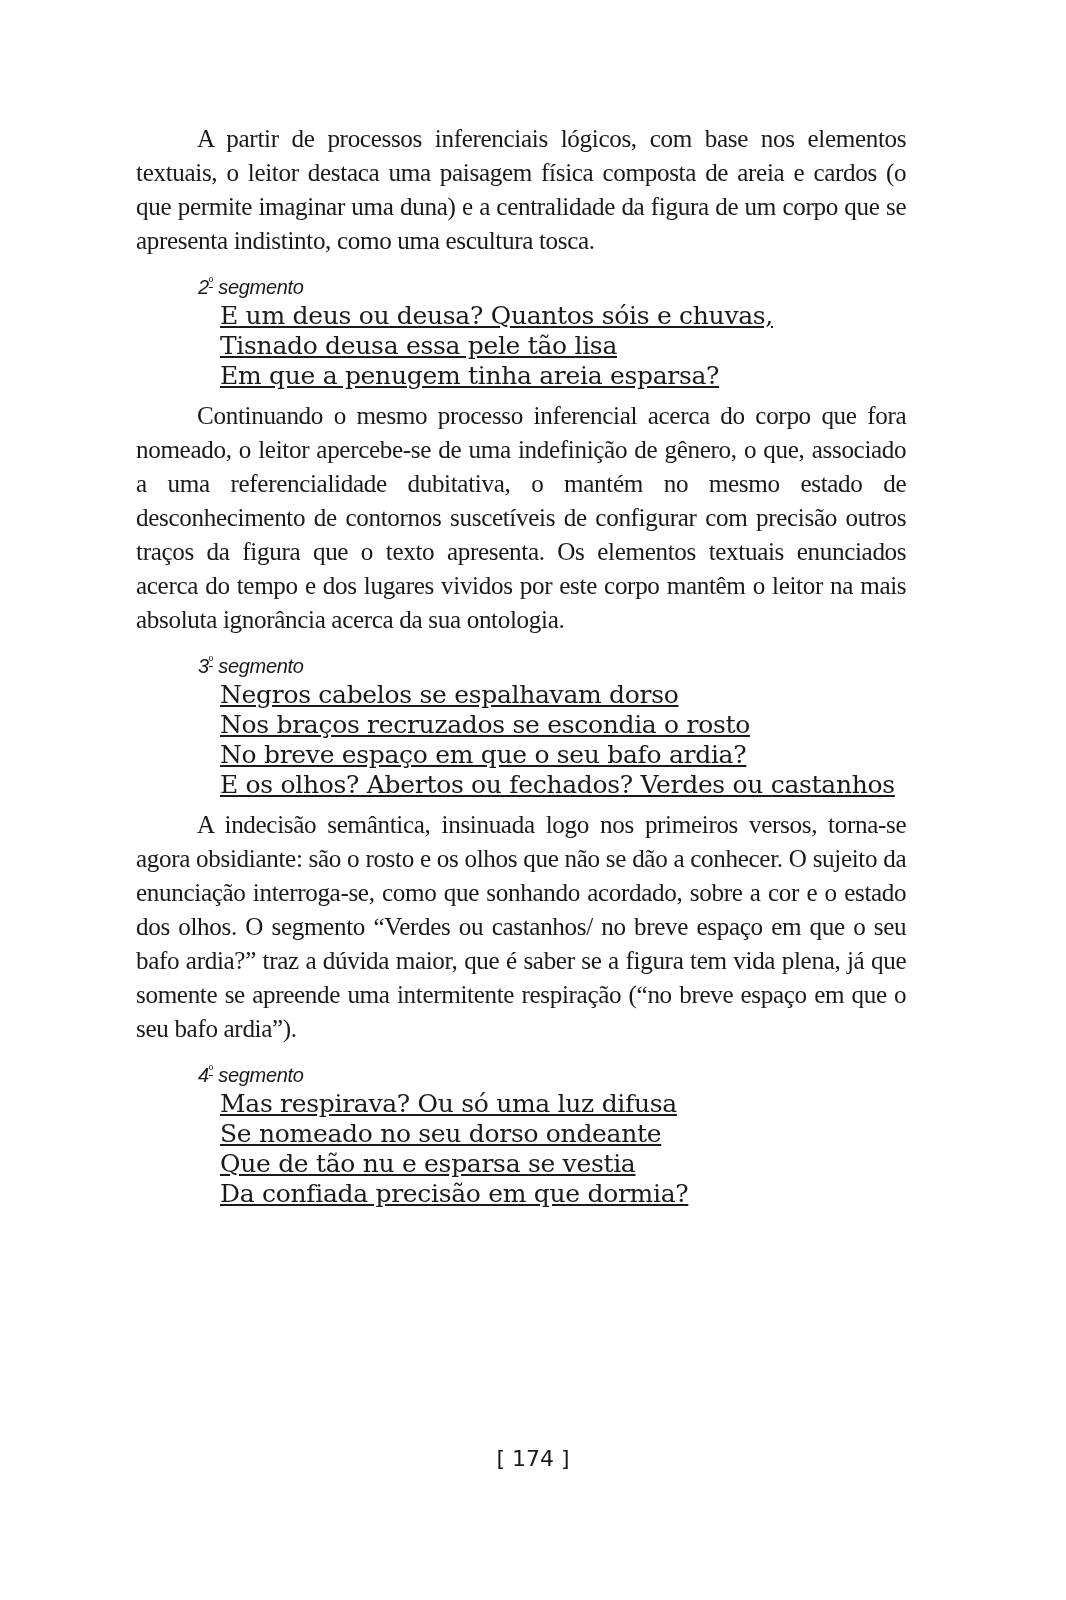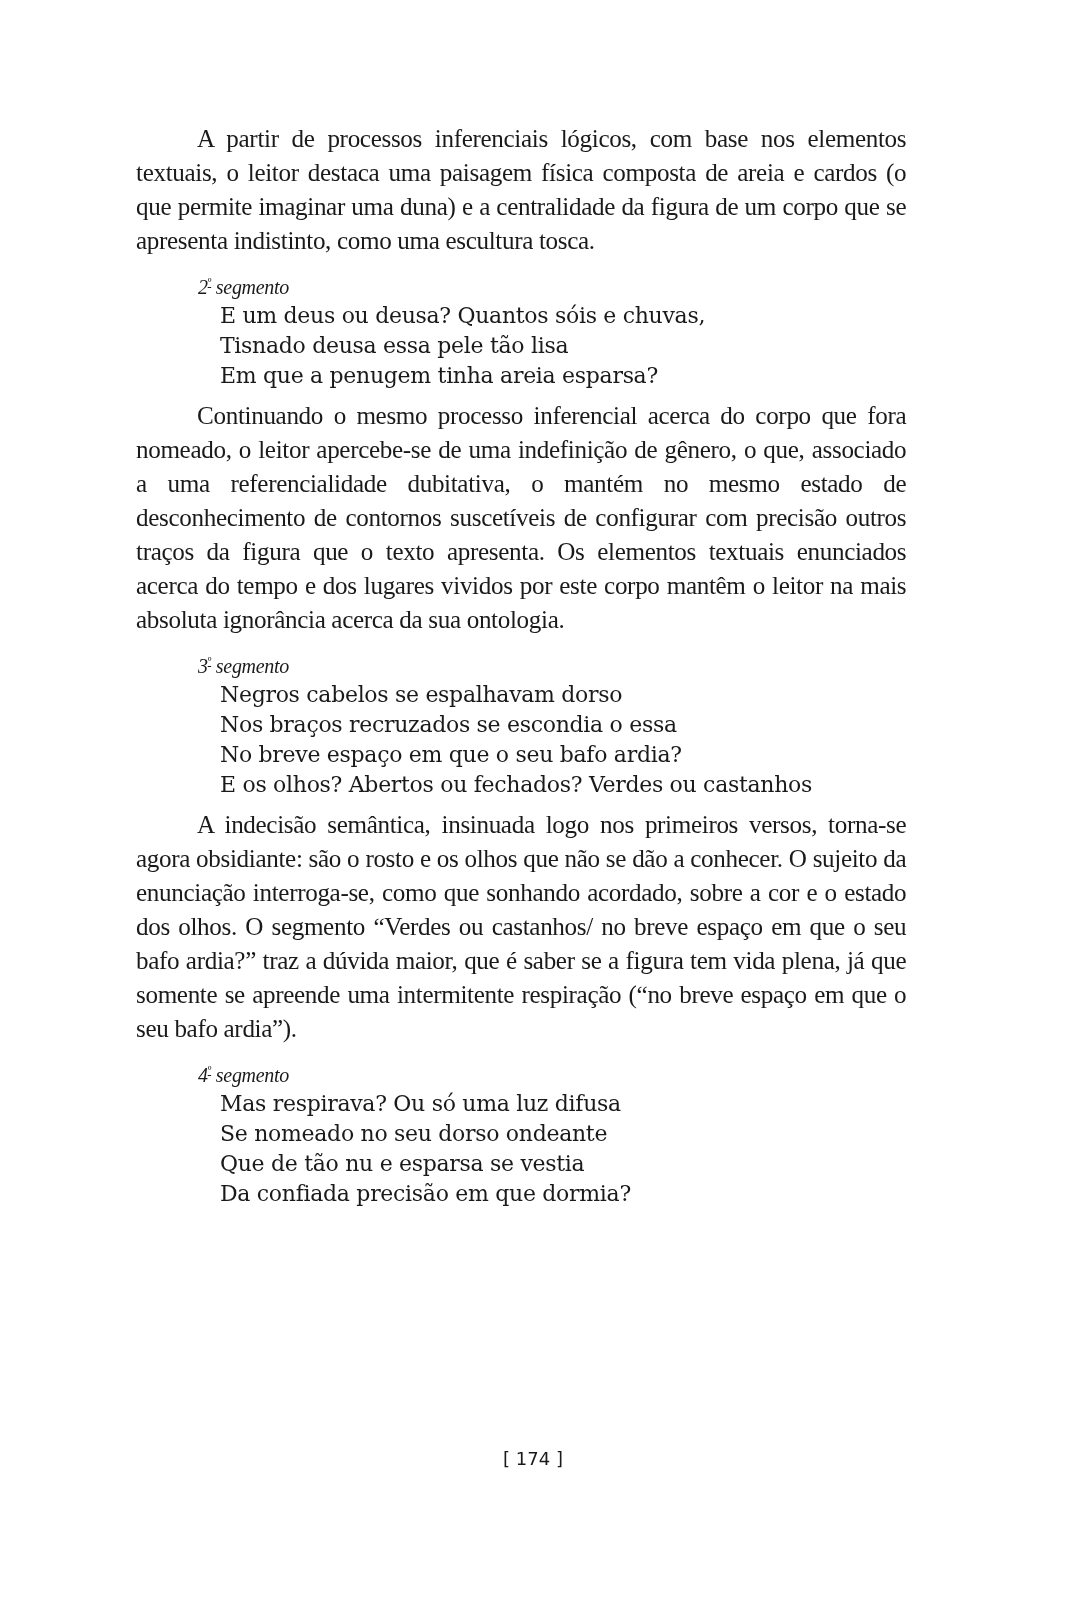--- a/index.html
+++ b/index.html
@@ -29,49 +29,50 @@
       margin: 0;
       letter-spacing: -0.35px;
       word-spacing: 0px;
       transform: scaleX(0.985);
       transform-origin: left top;
     }
     .segment {
       margin: 10px 0 8px 0;
     }
     .seg-title {
-      font-family: Liberation Serif, serif;
+      font-family: Liberation Sans, sans-serif;
       font-style: italic;
       font-size: 20px;
       line-height: 28px;
       margin-left: 62px;
       letter-spacing: -0.3px;
     }
     .seg-title sup {
       font-size: 12px;
       vertical-align: 8px;
       text-decoration: underline;
       font-style: normal;
     }
     .verse {
       font-family: "DejaVu Serif", "Liberation Serif", serif;
-      font-size: 22px;
+      font-size: 25px;
       line-height: 30px;
       margin-left: 84px;
       letter-spacing: -0.3px;
       white-space: nowrap;
+      text-decoration: underline;
     }
     .page-number {
       position: absolute;
       left: 0;
       width: 1066px;
       top: 1444px;
       text-align: center;
       font-family: "DejaVu Sans", "Liberation Sans", sans-serif;
-      font-size: 18px;
+      font-size: 22px;
       line-height: 30px;
       color: #1a1a1a;
     }
   </style>
 </head>
 <body>
 
 <div class="page">
 
   <p class="para">A partir de processos inferenciais lógicos, com base nos elementos textuais, o leitor destaca uma paisagem física com­posta de areia e cardos (o que permite imaginar uma duna) e a centralidade da figura de um corpo que se apresenta indistinto, como uma escultura tosca.</p>
@@ -81,21 +82,21 @@
     <div class="verse">E um deus ou deusa? Quantos sóis e chuvas,</div>
     <div class="verse">Tisnado deusa essa pele tão lisa</div>
     <div class="verse">Em que a penugem tinha areia esparsa?</div>
   </div>
 
   <p class="para">Continuando o mesmo processo inferencial acerca do cor­po que fora nomeado, o leitor apercebe-se de uma indefinição de gênero, o que, associado a uma referencialidade dubitativa, o mantém no mesmo estado de desconhecimento de contornos suscetíveis de configurar com precisão outros traços da figu­ra que o texto apresenta. Os elementos textuais enunciados acerca do tempo e dos lugares vividos por este corpo mantêm o leitor na mais absoluta ignorância acerca da sua ontologia.</p>
 
   <div class="segment">
     <div class="seg-title"><span>3</span><sup>º</sup> <span>segmento</span></div>
     <div class="verse">Negros cabelos se espalhavam dorso</div>
-    <div class="verse">Nos braços recruzados se escondia o essa</div>
+    <div class="verse">Nos braços recruzados se escondia o rosto</div>
     <div class="verse">No breve espaço em que o seu bafo ardia?</div>
     <div class="verse">E os olhos? Abertos ou fechados? Verdes ou castanhos</div>
   </div>
 
   <p class="para">A indecisão semântica, insinuada logo nos primeiros ver­sos, torna-se agora obsidiante: são o rosto e os olhos que não se dão a conhecer. O sujeito da enunciação interroga-se, como que sonhando acordado, sobre a cor e o estado dos olhos. O segmento “Verdes ou castanhos/ no breve espaço em que o seu bafo ardia?” traz a dúvida maior, que é saber se a figura tem vida plena, já que somente se apreende uma intermitente res­piração (“no breve espaço em que o seu bafo ardia”).</p>
 
   <div class="segment">
     <div class="seg-title"><span>4</span><sup>º</sup> <span>segmento</span></div>
     <div class="verse">Mas respirava? Ou só uma luz difusa</div>
     <div class="verse">Se nomeado no seu dorso ondeante</div>

